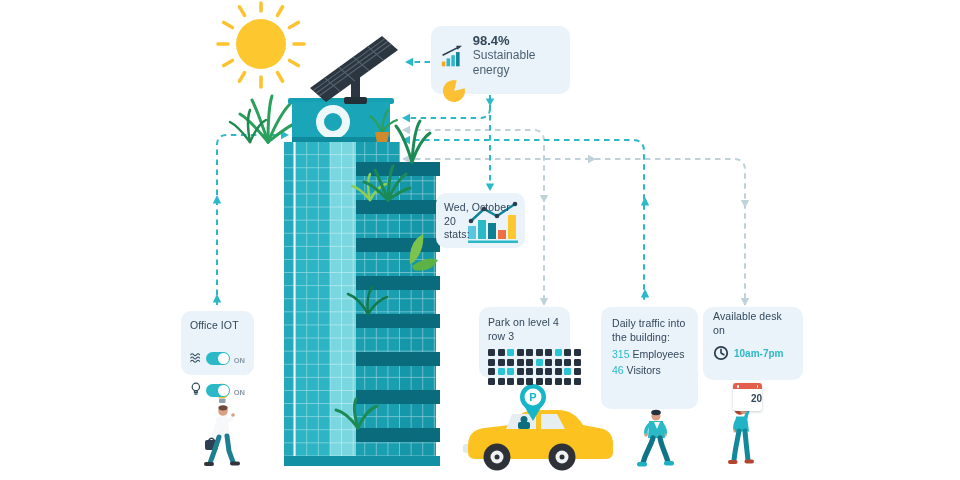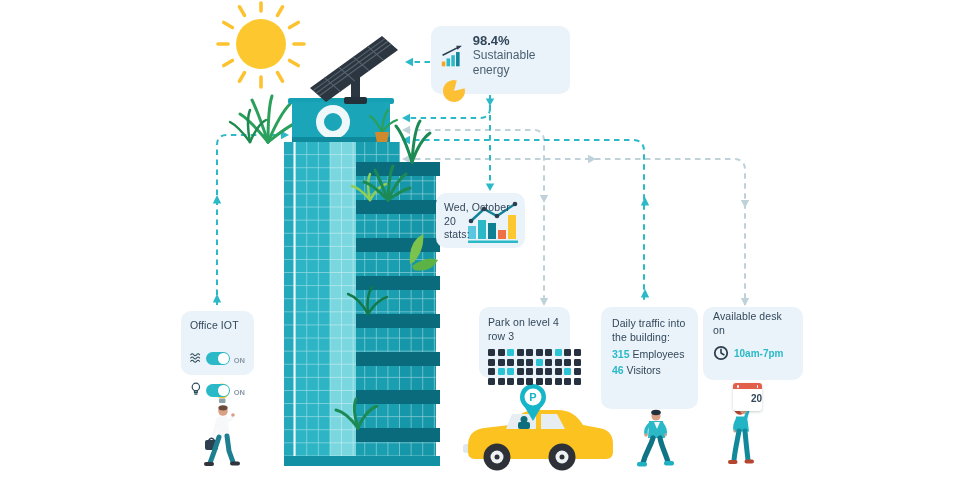--- a/index.html
+++ b/index.html
@@ -43,21 +43,21 @@
   
   .card-park{left:479px;top:307px;width:91px;height:71px;padding:9px 9px}
   .pgrid{display:grid;grid-template-columns:repeat(10,7px);gap:2.5px;margin-top:6px}
   .cell{width:7px;height:7px;border-radius:1.2px;background:var(--slot-dark,#263240)}
   .cell.free{background:var(--free-cyan,#2bc4d6)}
 
   
   .card-traffic{left:601px;top:307px;width:97px;height:102px;padding:10px 11px}
   .stat-line{font-size:10.5px;margin-top:4px}
   .stat-line:first-of-type{margin-top:9px}
-  .stat-val{color:var(--accent-teal,#2bb9c8);font-weight:bold}
+  .stat-val{color:var(--accent-teal,#2bb9c8);font-weight:normal}
 
   
   .card-desk{left:703px;top:307px;width:100px;height:73px;padding:3px 10px}
   .hours-row{display:flex;align-items:center;gap:5px;margin-top:8px}
   .hours{font-size:10px;font-weight:bold;color:var(--accent-teal,#2bb9c8)}
 
   
   .calendar{position:absolute;left:733px;top:383px;width:29px;height:28px;background:#fff;border-radius:3px;
             box-shadow:0 1px 3px rgba(40,60,70,.25);overflow:hidden}
   .cal-head{height:6px;background:var(--alert-red,#e2604b);display:flex;justify-content:space-between;padding:1.5px 4px 0}

